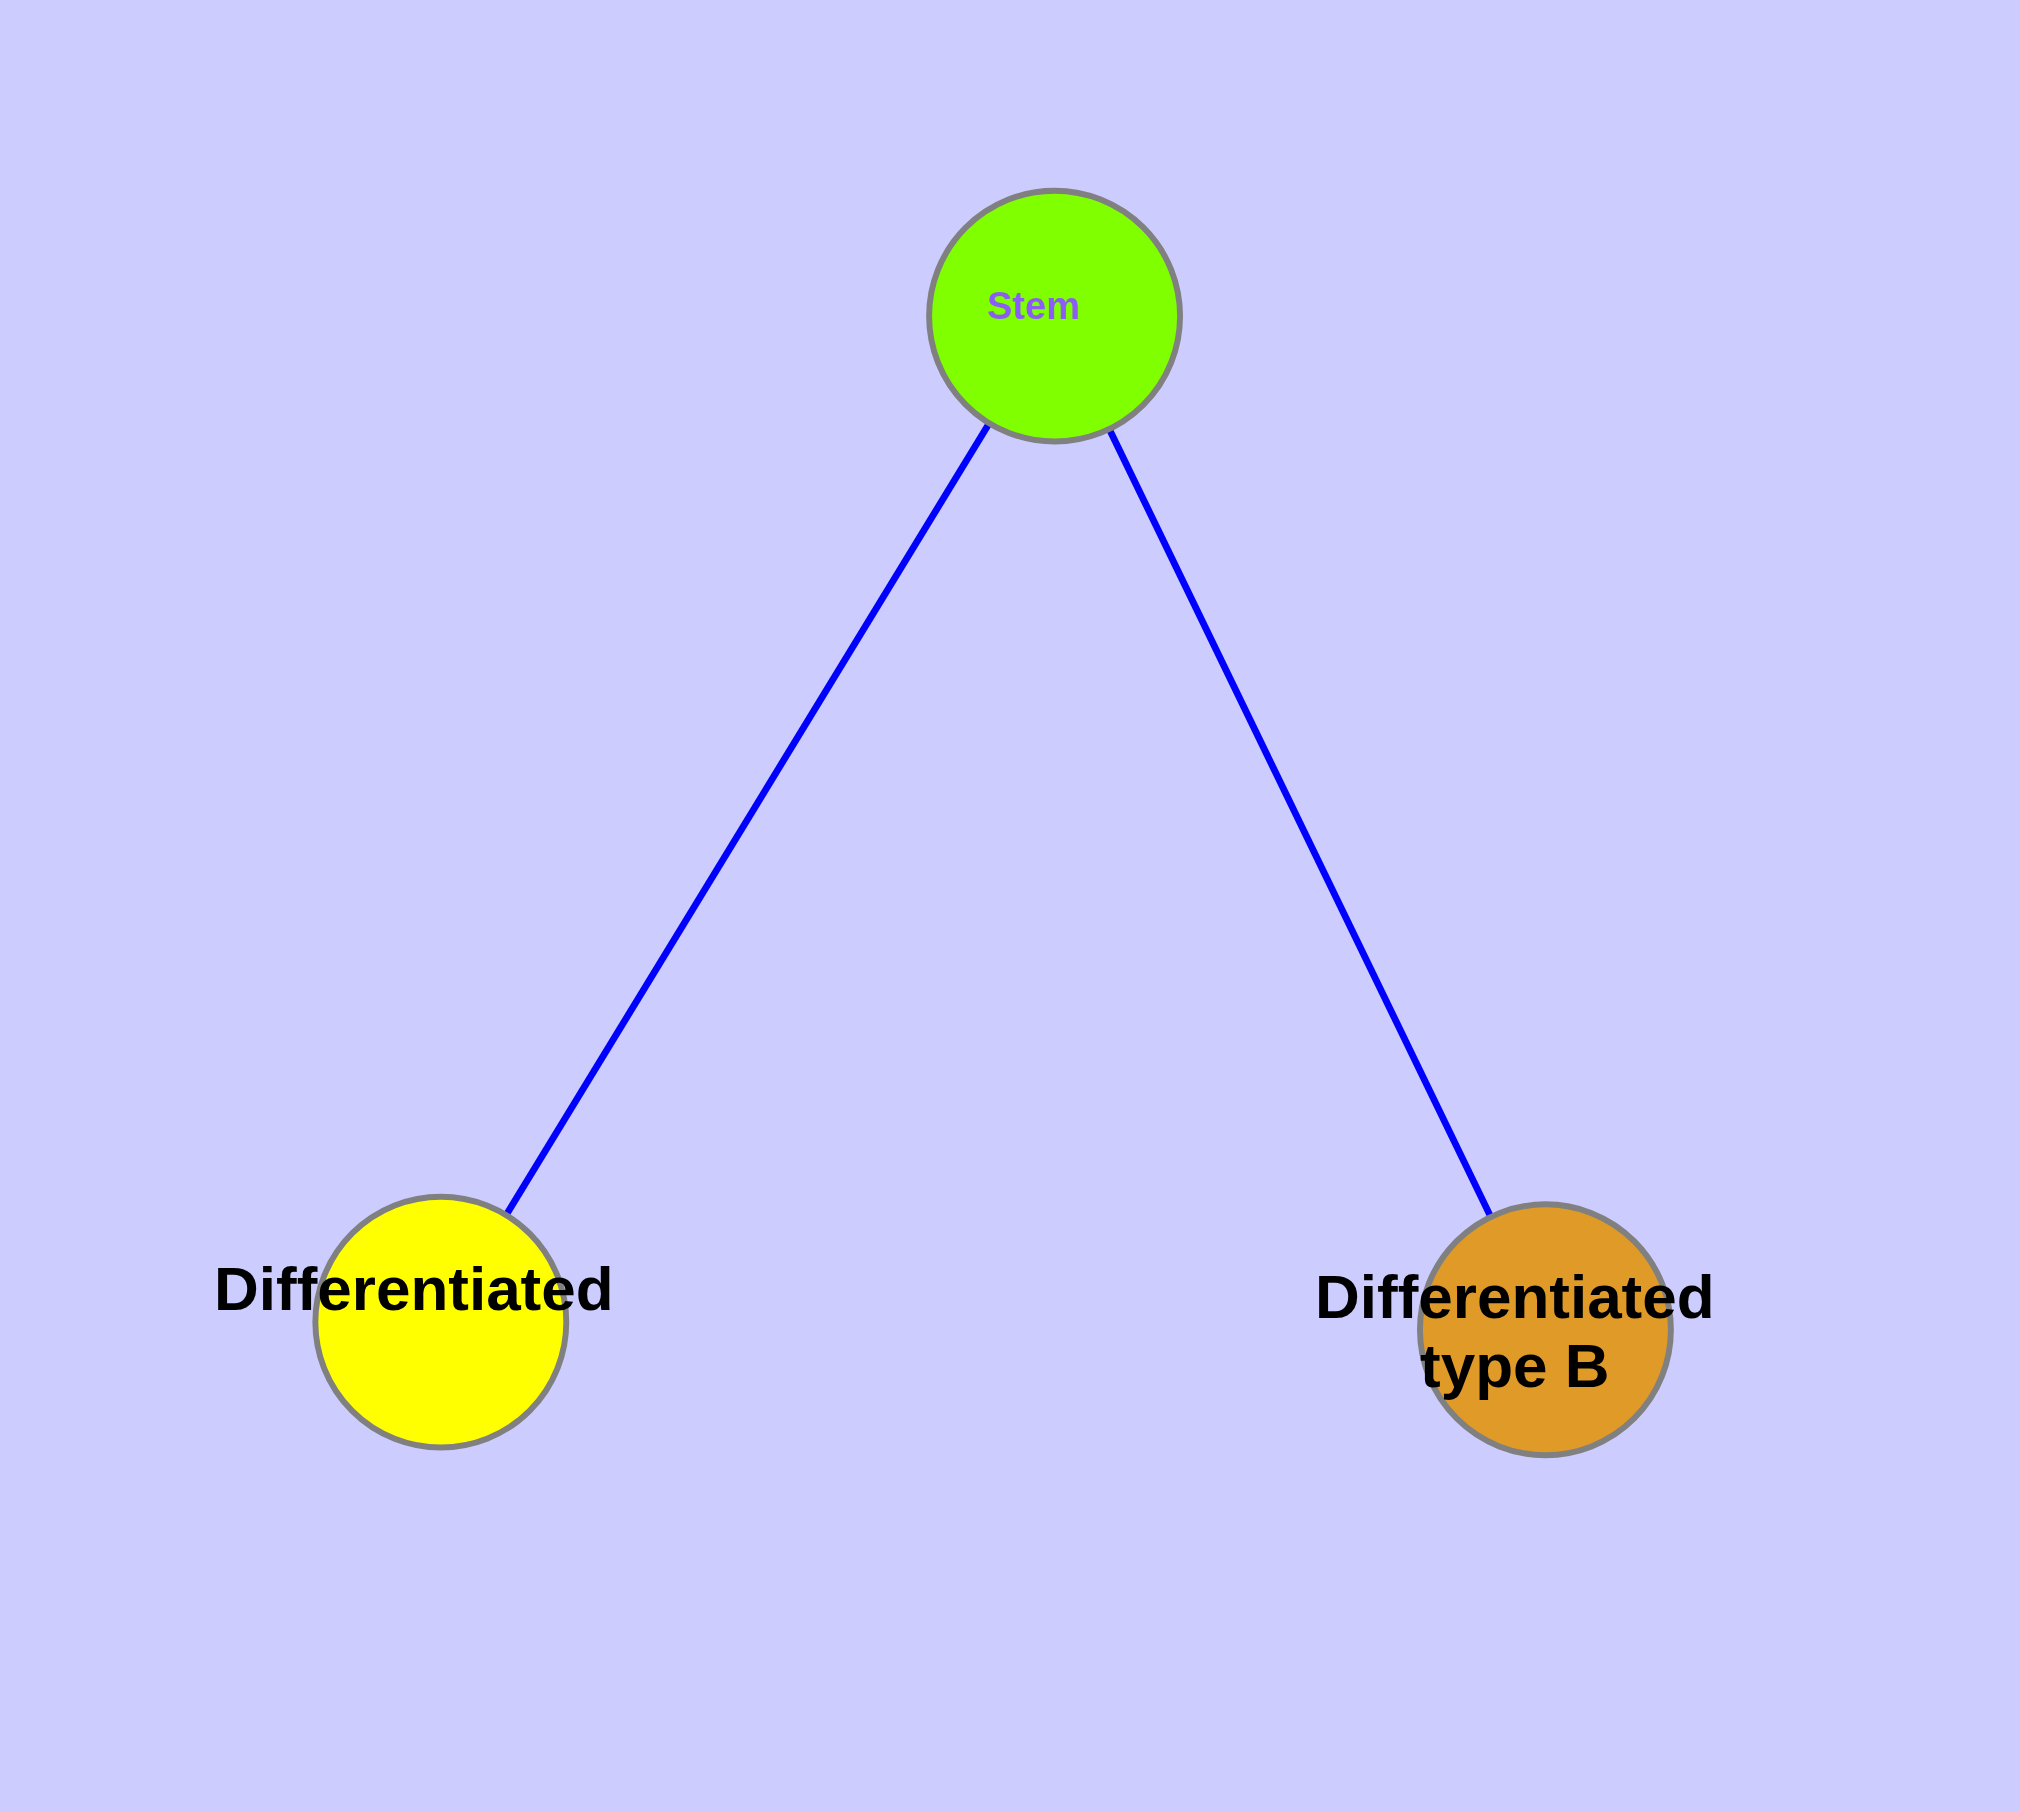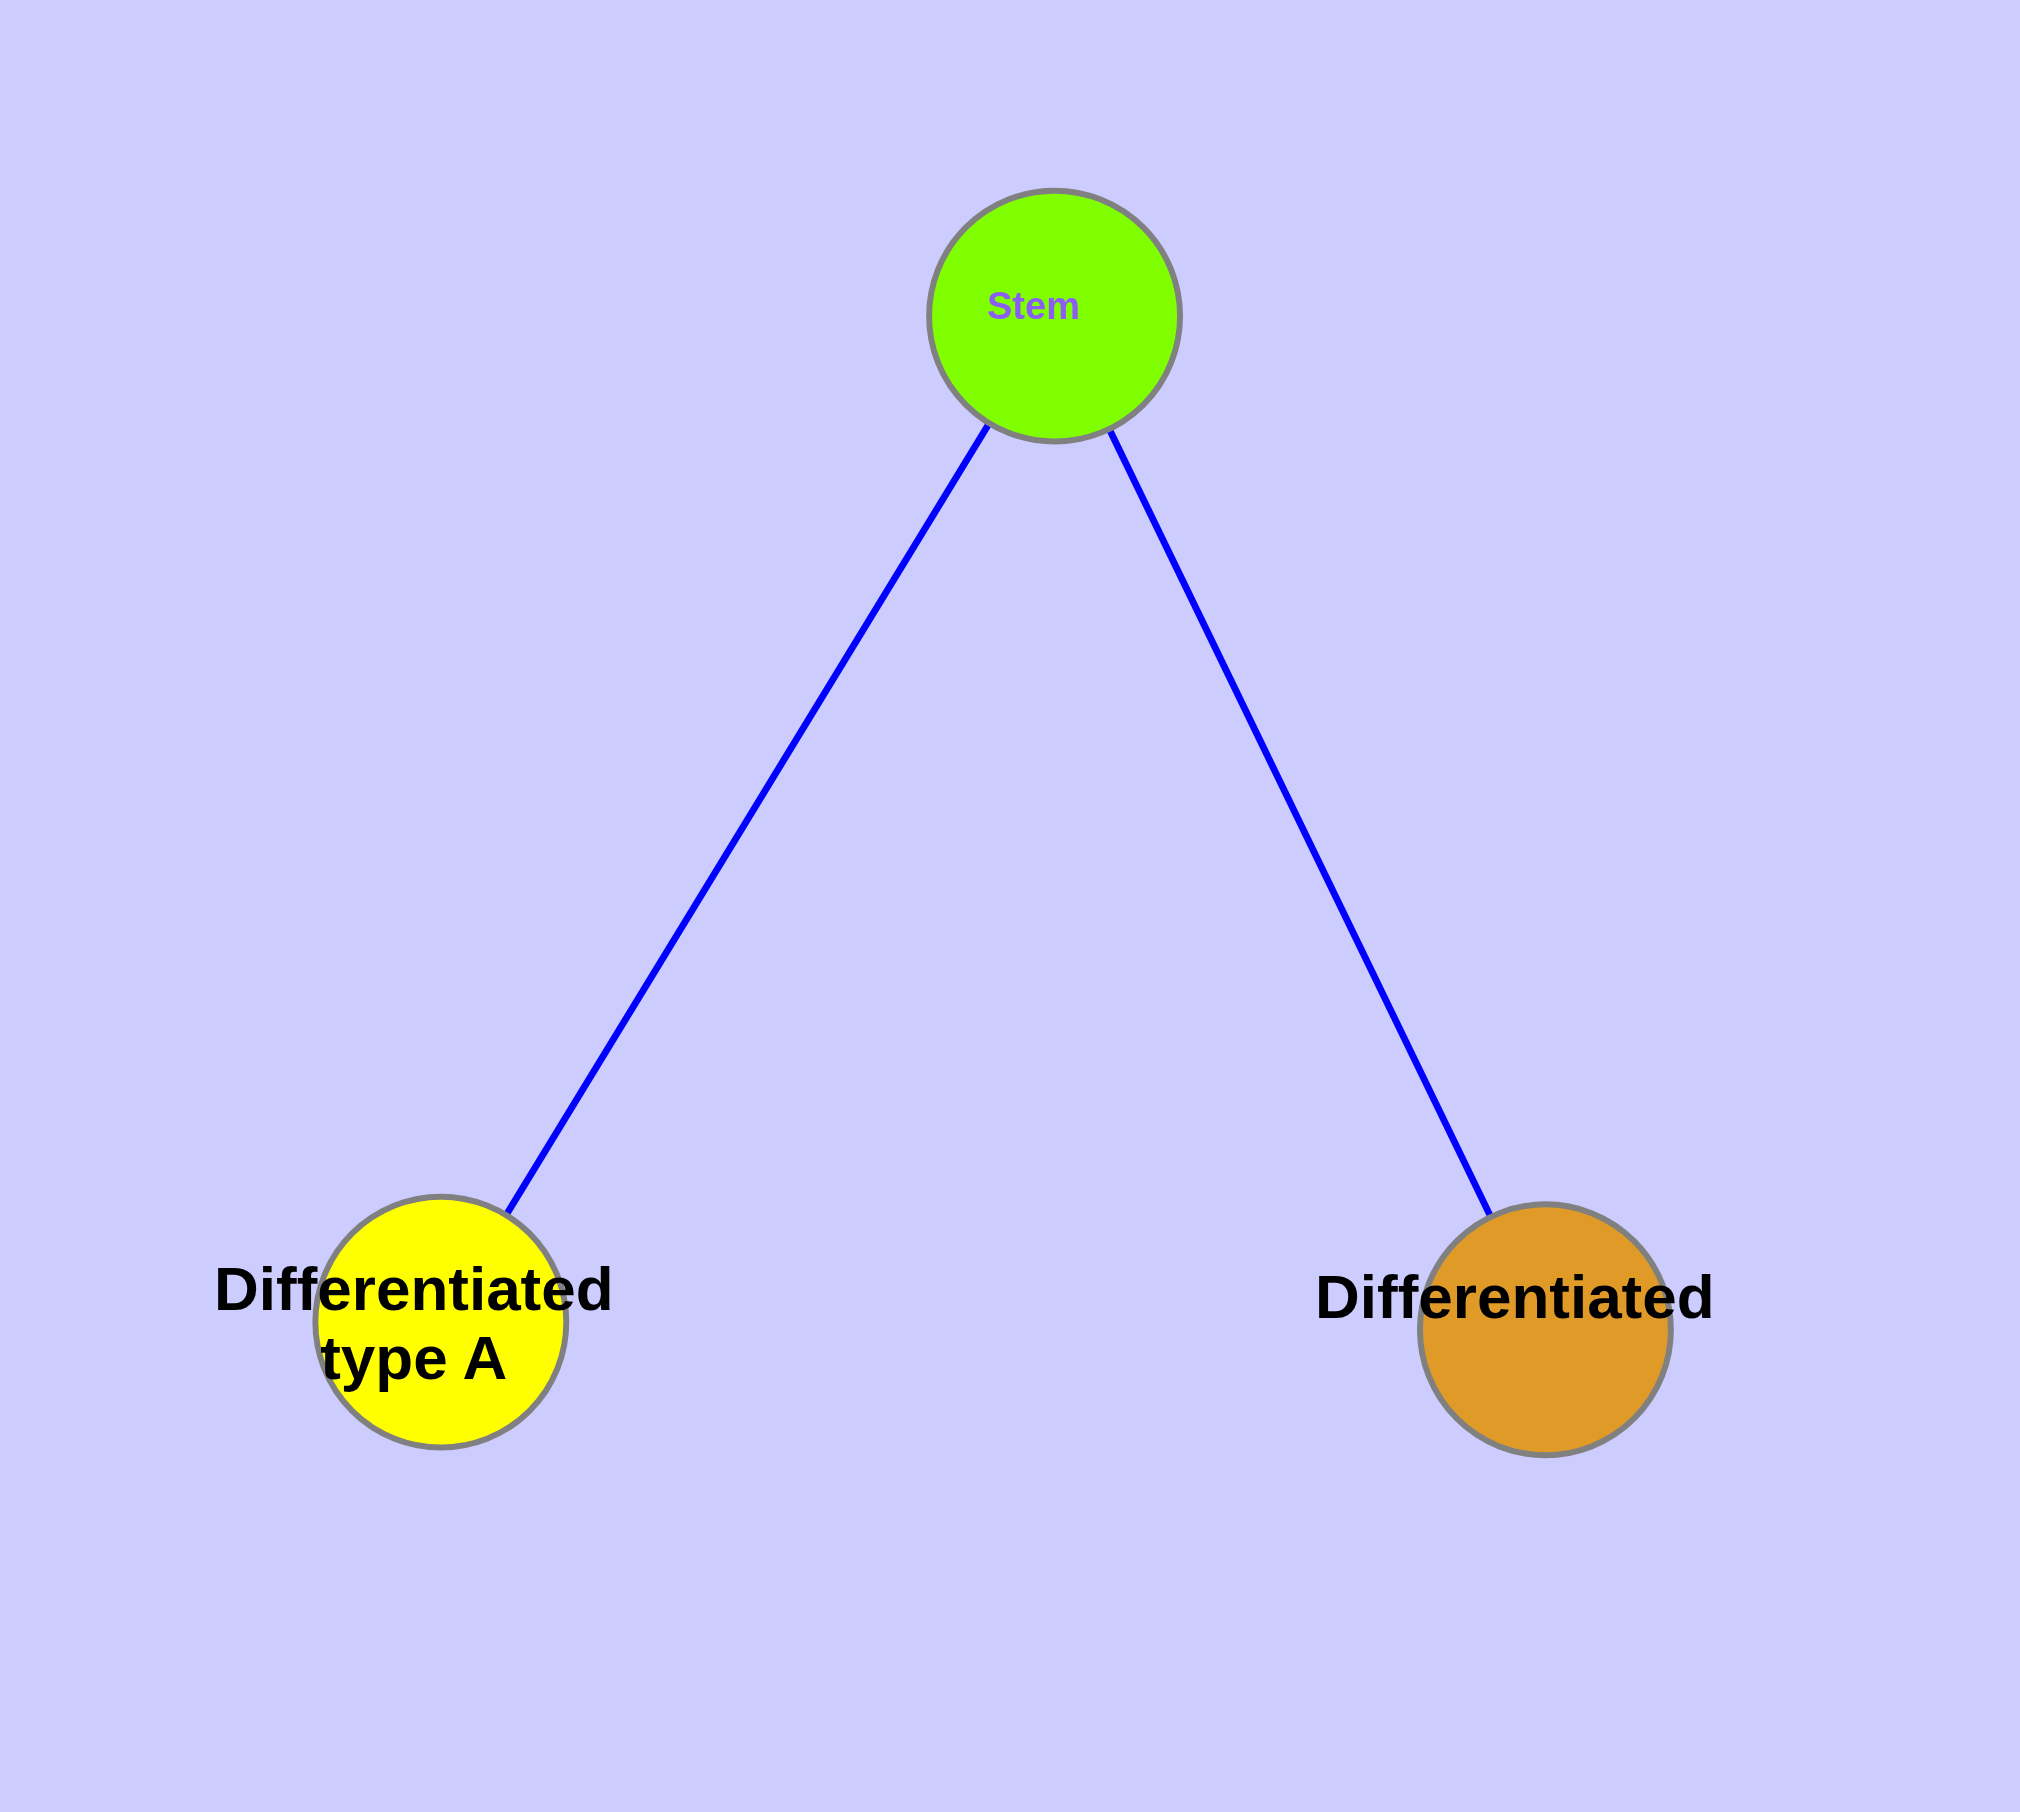--- a/index.html
+++ b/index.html
@@ -68,21 +68,21 @@
         <circle cx="1823" cy="1569" r="148" fill="#E09A28" stroke="#808080" stroke-width="7"></circle>
       </g>
   </svg>
 
   <div id="label-layer">
       <div class="node-label label-stem" style="font-size: 38px; color: #8b5cf6; left: 987px; top: 285px;">
         <span class="label-line">Stem</span>
       </div>
       <div class="node-label label-leaf" style="font-size: 62px; color: rgb(0, 0, 0); left: 214px; top: 1254px;">
         <span class="label-line">Differentiated</span>
-        <span class="label-line">type A</span>
       </div>
       <div class="node-label label-leaf" style="font-size: 62px; color: rgb(0, 0, 0); left: 1315px; top: 1262px;">
         <span class="label-line">Differentiated</span>
+        <span class="label-line">type B</span>
       </div>
     </div>
 
 </div>
 
 
 </body></html>

